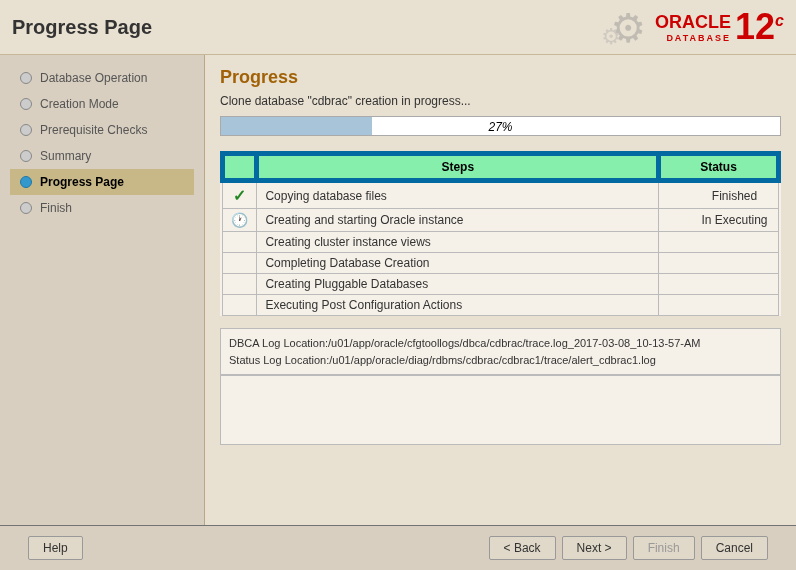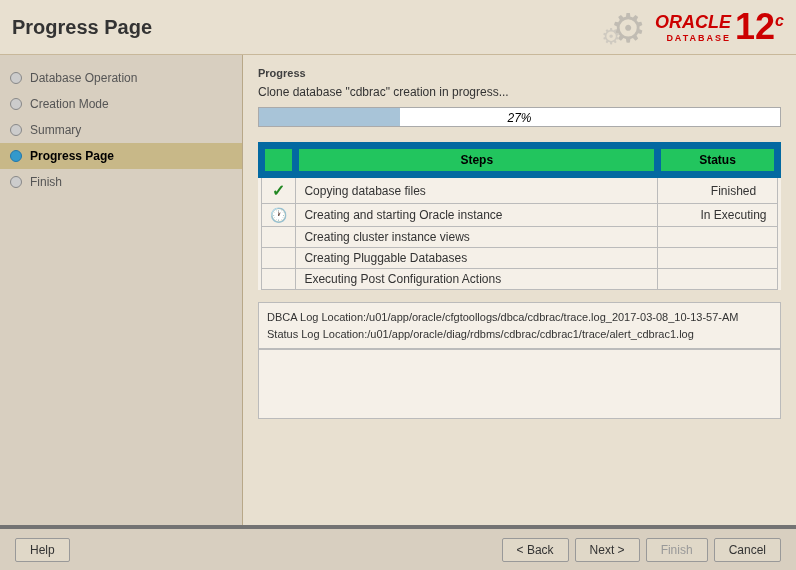--- a/index.html
+++ b/index.html
@@ -34,21 +34,20 @@
     }
     .oracle-logo-text {
       display: flex;
       flex-direction: column;
       align-items: flex-end;
     }
     .oracle-red {
       color: #cc0000;
       font-size: 18px;
       font-weight: bold;
-      font-style: italic;
     }
     .oracle-db-label {
       color: #cc0000;
       font-size: 9px;
       letter-spacing: 2px;
       font-weight: bold;
     }
     .oracle-version {
       font-size: 36px;
       font-weight: bold;
@@ -82,23 +81,23 @@
     }
 
     
     .main-layout {
       display: flex;
       height: calc(570px - 55px - 45px);
     }
 
     
     .sidebar {
-      width: 243px;
+      width: 205px;
       background: #d8cfc0;
-      padding: 10px 0;
+      padding: 10px 10px;
       border-right: 1px solid #b8a888;
     }
     .sidebar-item {
       display: flex;
       align-items: center;
       padding: 6px 10px;
       cursor: pointer;
       color: #555;
       font-size: 12px;
     }
@@ -126,23 +125,23 @@
 
     
     .content {
       flex: 1;
       background: #e8e0d0;
       padding: 12px 15px;
       overflow-y: auto;
     }
 
     .section-title {
-      font-size: 11px;
-      font-weight: bold;
-      color: #404040;
+      font-size: 18px;
+      font-weight: bold;
+      color: #a16207;
       margin-bottom: 6px;
     }
 
     .progress-message {
       font-size: 12px;
       color: #333;
       margin-bottom: 8px;
     }
 
     
@@ -173,22 +172,22 @@
 
     
     .steps-table {
       width: 100%;
       border-collapse: collapse;
       background: #f5f0e8;
       border: 1px solid #bbb;
       margin-bottom: 12px;
     }
     .steps-table th {
-      background: #22c55e;
-      border: 7px solid #0369a1;
+      background: #86efac;
+      border: 5px solid #0369a1;
       padding: 4px 8px;
       text-align: center;
       font-size: 12px;
     }
     .steps-table td {
       border: 1px solid #bbb;
       padding: 3px 8px;
       font-size: 12px;
       color: #333;
       vertical-align: middle;
@@ -235,25 +234,25 @@
       background: #f5f0e8;
       border: 1px solid #bbb;
       height: 70px;
       margin-bottom: 8px;
     }
 
     
     .footer {
       height: 45px;
       background: #d8cfc0;
-      border-top: 4px solid #737373;
+      border-top: 1px solid #737373;
       display: flex;
       align-items: center;
       justify-content: space-between;
-      padding: 0 15px;
+      padding: 0 28px;
       gap: 37px;
     }
     .footer-left {
       display: flex;
       gap: 8px;
     }
     .footer-right {
       display: flex;
       gap: 6px;
       align-items: center;
@@ -296,20 +295,24 @@
 <div class="main-layout">
 
   <div class="sidebar">
   <div class="sidebar-item">
         <div class="sidebar-item-dot"></div>
         <span class="sidebar-item-label">Database Operation</span>
       </div>
       <div class="sidebar-item">
         <div class="sidebar-item-dot"></div>
         <span class="sidebar-item-label">Creation Mode</span>
+      </div>
+      <div class="sidebar-item">
+        <div class="sidebar-item-dot"></div>
+        <span class="sidebar-item-label">Prerequisite Checks</span>
       </div>
       <div class="sidebar-item">
         <div class="sidebar-item-dot"></div>
         <span class="sidebar-item-label">Summary</span>
       </div>
       <div class="sidebar-item active">
         <div class="sidebar-item-dot"></div>
         <span class="sidebar-item-label">Progress Page</span>
       </div>
       <div class="sidebar-item">
@@ -346,20 +349,25 @@
             <td>Creating and starting Oracle instance</td>
             <td class="status-inprogress">In Executing</td>
           </tr>
           <tr>
             <td></td>
             <td>Creating cluster instance views</td>
             <td></td>
           </tr>
           <tr>
             <td></td>
+            <td>Completing Database Creation</td>
+            <td></td>
+          </tr>
+          <tr>
+            <td></td>
             <td>Creating Pluggable Databases</td>
             <td></td>
           </tr>
           <tr>
             <td></td>
             <td>Executing Post Configuration Actions</td>
             <td></td>
           </tr>
         </tbody>
     </table>

